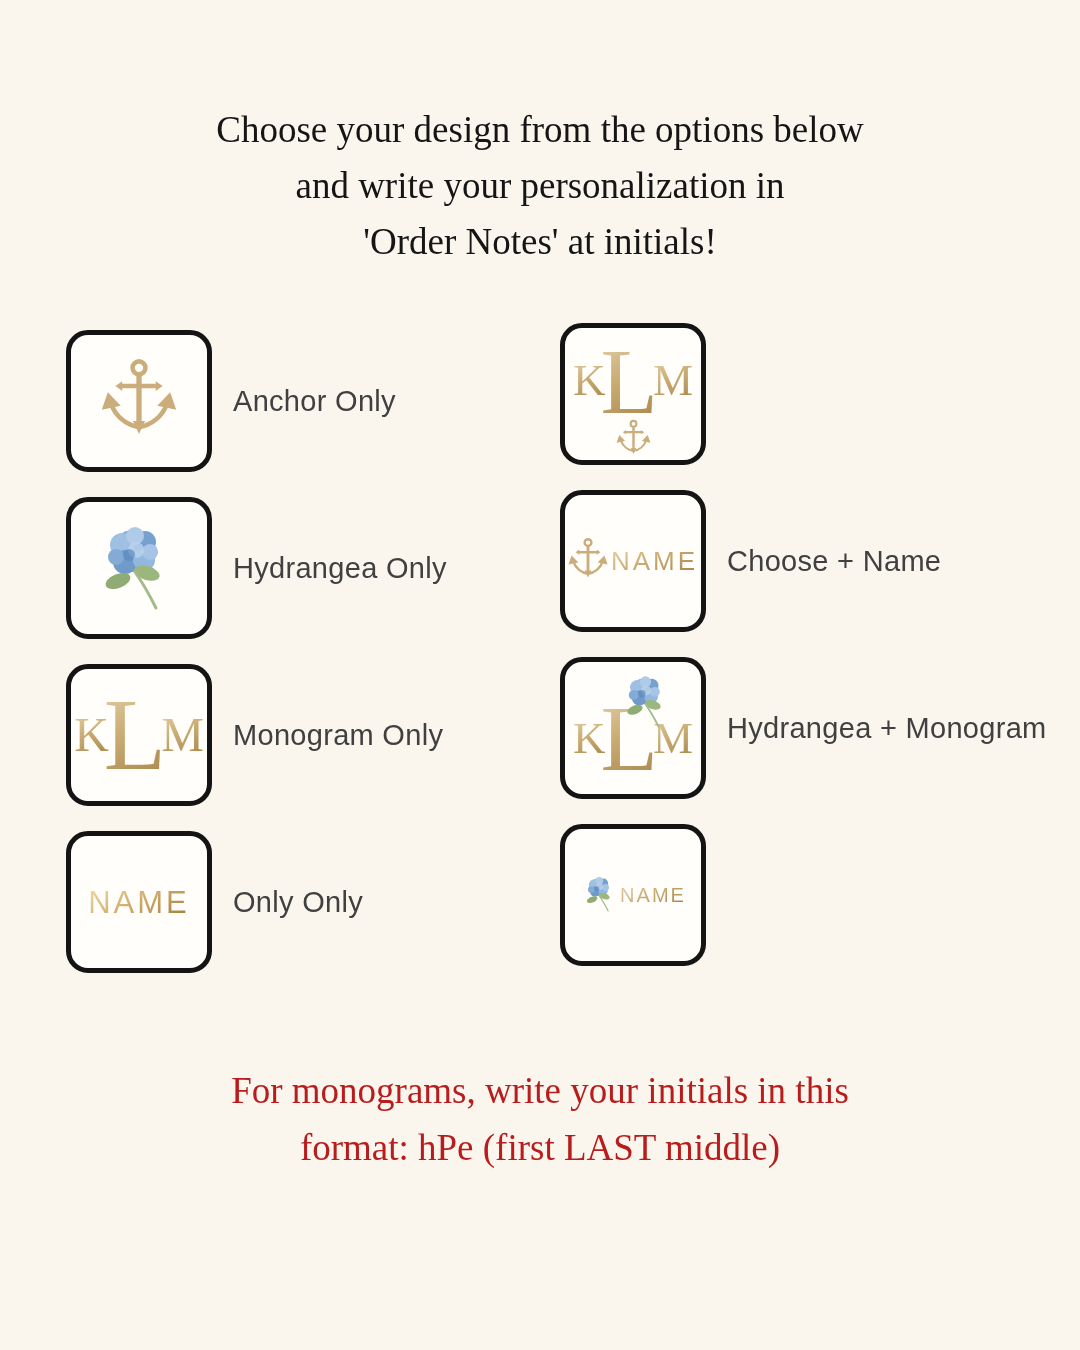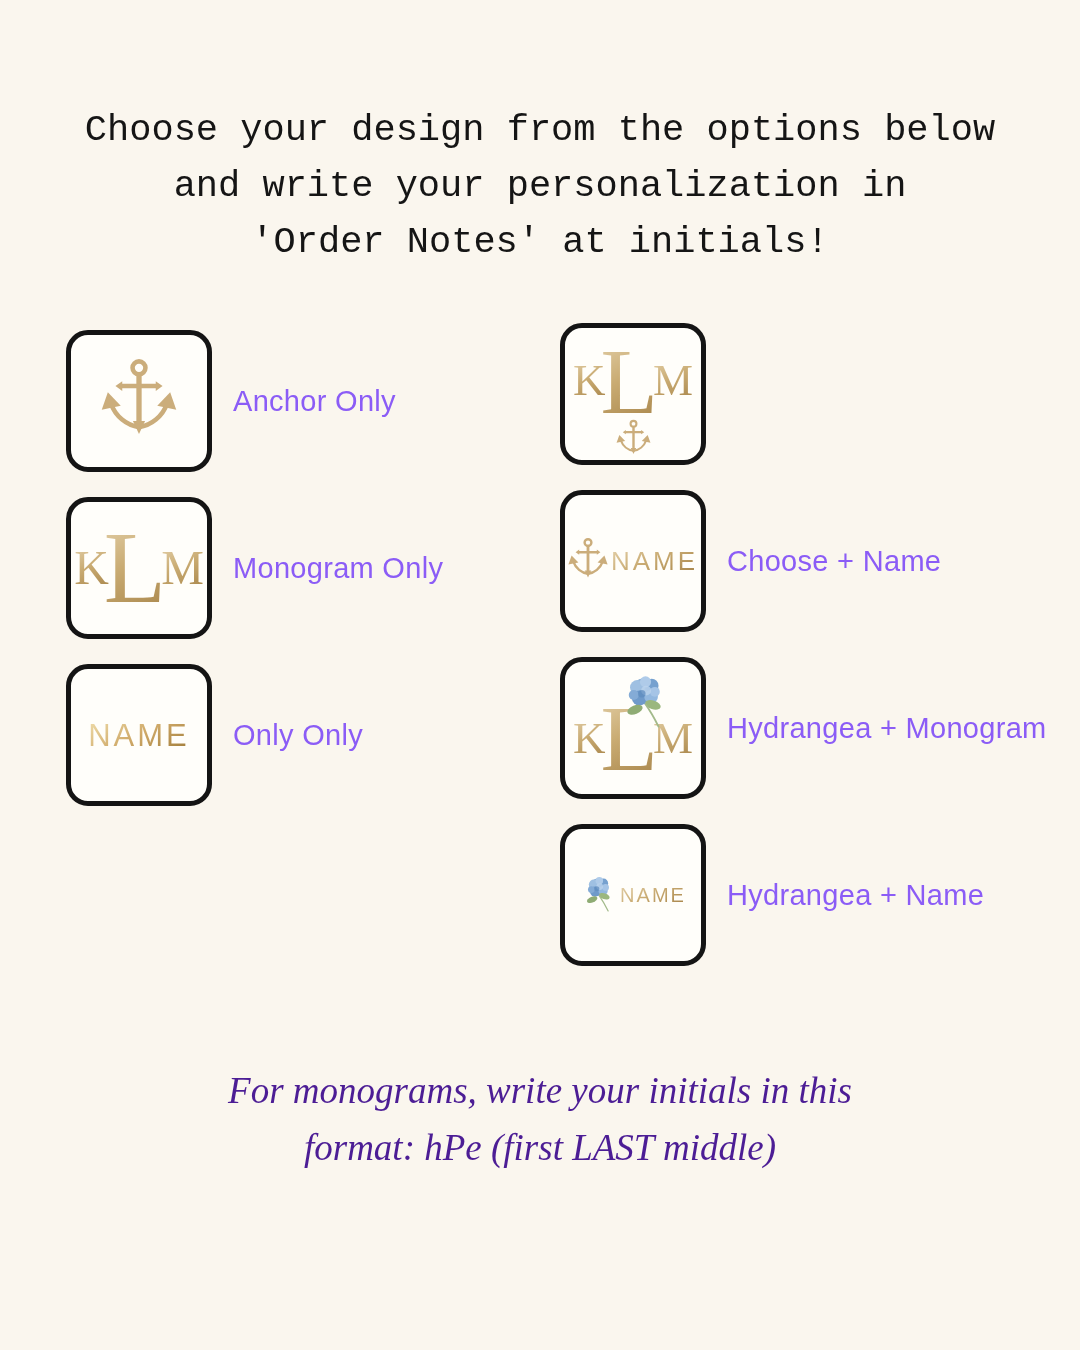--- a/index.html
+++ b/index.html
@@ -6,45 +6,44 @@
   body{
     width:1080px;height:1350px;
     background:#FAF6EE;
     font-family:"Liberation Sans",sans-serif;
     position:relative;
     overflow:hidden;
   }
   .intro{
     position:absolute;top:102px;left:0;width:1080px;
     text-align:center;
-    font-family:Liberation Mono, monospace;
+    font-family:Liberation Serif, serif;
     font-size:37px;line-height:56px;
     color:#151515;
   }
   .note{
     position:absolute;top:1062px;left:0;width:1080px;
     text-align:center;
     font-family:"Liberation Serif",serif;
     font-size:37px;line-height:57px;
-    color:#4c1d95;
-    font-style:italic;
+    color:#b91c1c;
   }
   .col{position:absolute;display:flex;flex-direction:column;gap:25px;}
   .col-left{left:66px;top:330px;}
   .col-right{left:560px;top:323px;}
   .option{display:flex;align-items:center;gap:21px;}
   .swatch{
     width:146px;height:142px;box-sizing:border-box;
     background:#FFFEFA;
     border:5px solid #141414;border-radius:22px;
     display:flex;align-items:center;justify-content:center;
     position:relative;flex:0 0 auto;
   }
   .opt-label{
-    font-size:29px;color:#8b5cf6;letter-spacing:.3px;white-space:nowrap;
+    font-size:29px;color:#404040;letter-spacing:.3px;white-space:nowrap;
   }
   
   .gold-text{
     background:linear-gradient(155deg,#dfcaa0 8%,#c9ab72 46%,#a8854a 96%);
     -webkit-background-clip:text;background-clip:text;color:transparent;
   }
   .gold-bright{
     background:linear-gradient(150deg,#ecd8a4 5%,#cfa968 50%,#9f7b38 100%);
     -webkit-background-clip:text;background-clip:text;color:transparent;
   }
@@ -123,20 +122,28 @@
 
   <div class="option">
     <div class="swatch">
       <svg class="anchor-lg">
           <use href="#sym-anchor"></use>
         </svg>
     </div>
     <div class="opt-label">Anchor Only</div>
   </div>
 
+  <div class="option">
+    <div class="swatch">
+      <svg class="hyd-lg">
+          <use href="#sym-hydrangea"></use>
+        </svg>
+    </div>
+    <div class="opt-label">Hydrangea Only</div>
+  </div>
 
   <div class="option">
     <div class="swatch">
       <div class="monogram mono-lg">
         <span class="mg mg-side gold-text">K</span>
         <span class="mg mg-mid gold-text">L</span>
         <span class="mg mg-side gold-text">M</span>
       </div>
     </div>
     <div class="opt-label">Monogram Only</div>
@@ -196,21 +203,20 @@
 
   <div class="option">
     <div class="swatch">
       <div class="inline-row">
         <svg class="hyd-inline">
             <use href="#sym-hydrangea"></use>
           </svg>
         <span class="name-text name-sm gold-text">NAME</span>
       </div>
     </div>
-    <div class="opt-label">Hydrangea + Name</div>
   </div>
 
 </div>
 
 <footer class="note">
   <div>For monograms, write your initials in this</div>
   <div>format: hPe (first LAST middle)</div>
 </footer>
 
 </body></html>

